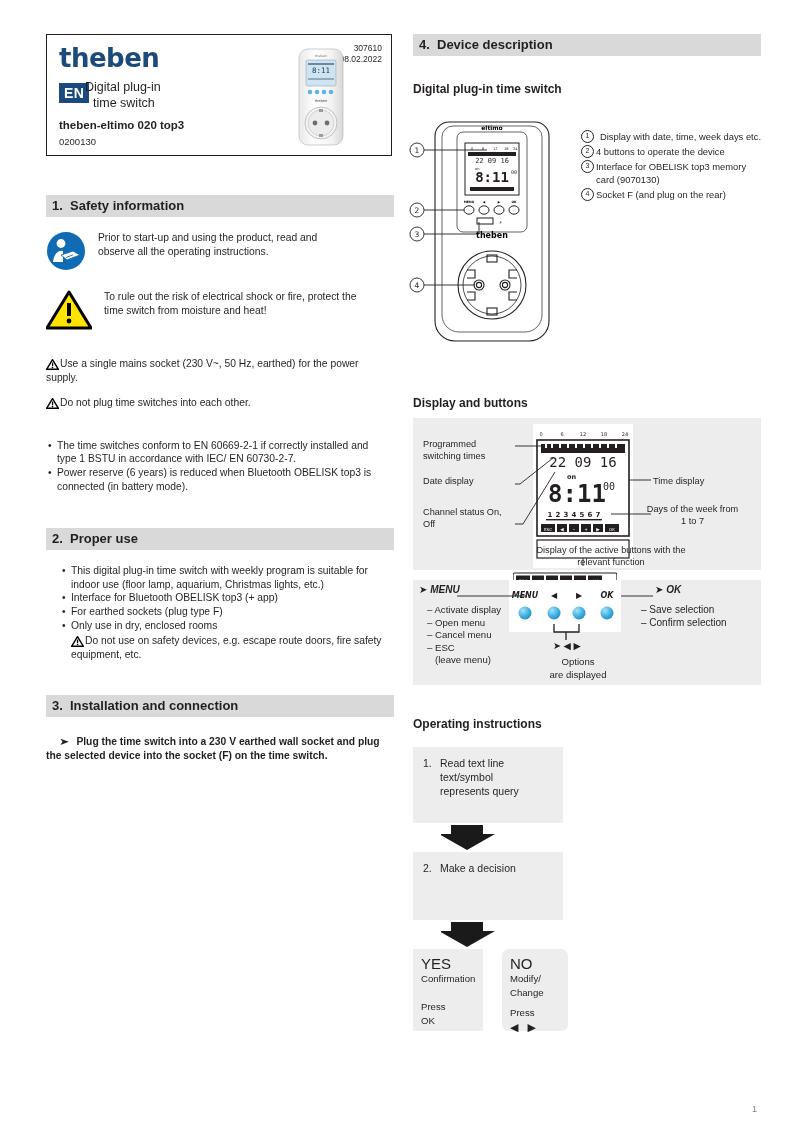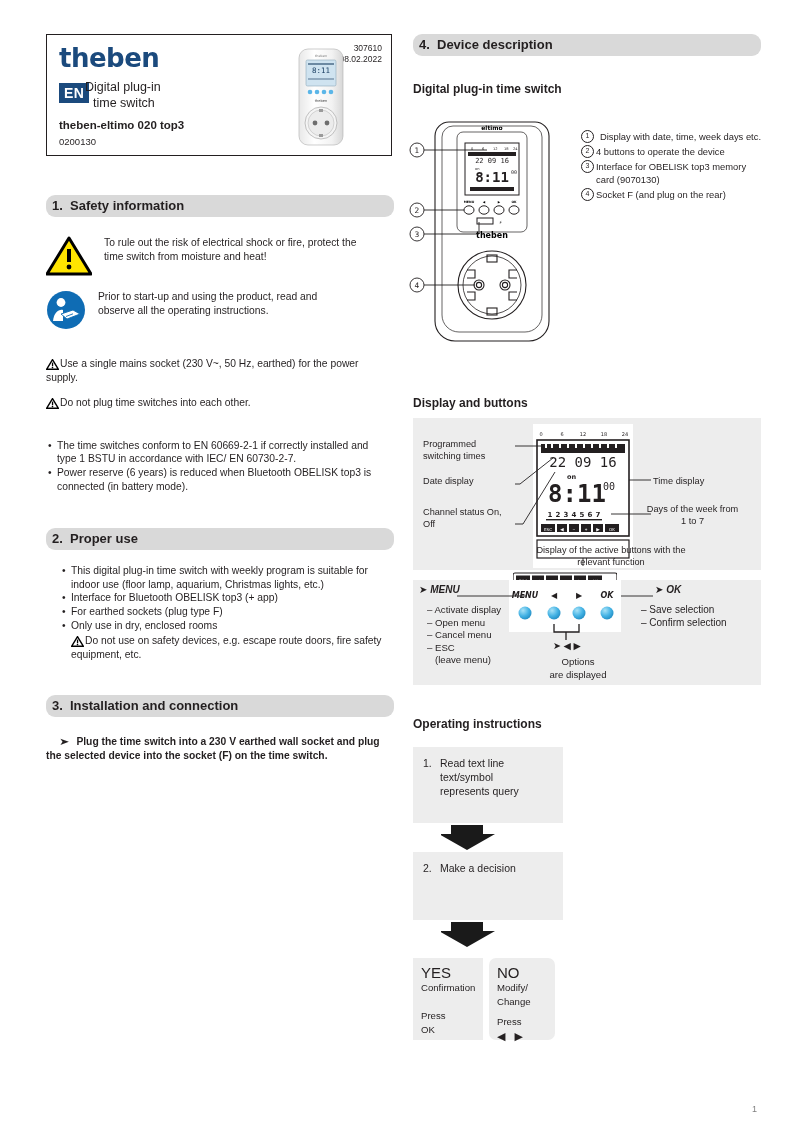--- a/index.html
+++ b/index.html
@@ -16,21 +16,21 @@
   .prod-box{border:1px solid #231f20;width:346px;height:122px;position:relative;box-sizing:border-box;}
   .brand{position:absolute;left:12px;top:8px;font-size:26px;font-weight:bold;color:#1b4a7d;letter-spacing:-0.5px;font-family:"DejaVu Sans",sans-serif;}
   .code-no{position:absolute;right:9px;top:8px;text-align:right;font-size:8.5px;line-height:11px;color:#231f20;}
   .en-badge{position:absolute;left:12px;top:48px;background:#1b4a7d;color:#fff;font-size:14px;font-weight:bold;padding:2px 5px;letter-spacing:.5px;text-align:right;}
   .prod-title{position:absolute;left:38px;top:44px;font-size:12.5px;line-height:16px;color:#231f20;}
   .prod-model{position:absolute;left:12px;top:84px;font-size:11.5px;font-weight:600;}
   .prod-art{position:absolute;left:12px;top:101px;font-size:9.5px;}
   .prod-img{position:absolute;right:42px;top:12px;width:56px;height:100px;}
 
   
-  .sec-head{background:#d9d9d9;height:22px;line-height:22px;font-size:13px;font-weight:bold;padding-left:6px;box-sizing:border-box;margin-bottom:0;border-radius:9px;}
+  .sec-head{background:#d9d9d9;height:22px;line-height:22px;font-size:13px;font-weight:bold;padding-left:6px;box-sizing:border-box;margin-bottom:0;}
   .sec-head .num{display:inline-block;width:18px;}
   .sub-head{font-size:12px;font-weight:bold;margin:0;}
 
   
   .p{font-size:10.3px;line-height:13.6px;margin:0;}
   ul.bul{margin:0;padding:0;list-style:none;}
   ul.bul li{font-size:10.3px;line-height:13.6px;position:relative;padding-left:11px;margin-bottom:0;}
   ul.bul li:before{content:"•";position:absolute;left:2px;top:0;}
 
   .warn-row{position:relative;padding-left:0;}
@@ -101,38 +101,38 @@
           <circle cx="34" cy="76" r="2.4" fill="#6e6e6e"></circle>
         <rect x="26" y="62" width="4" height="3" fill="#9a9a9a"></rect>
           <rect x="26" y="87" width="4" height="3" fill="#9a9a9a"></rect>
       </svg>
     </div>
 
     <div class="sec-head" style="margin-top:39px;">
       <span class="num">1.</span><span>Safety information</span>
     </div>
 
-    <div style="display:flex;align-items:flex-start;margin-top:19px;">
-      <svg class="ico-warn" viewBox="0 0 46 40">
-        <polygon points="23,2 45,38 1,38" fill="#ffe400" stroke="#000" stroke-width="3" stroke-linejoin="round"></polygon>
-        <rect x="21" y="13" width="4" height="13" fill="#000"></rect>
-        <circle cx="23" cy="31" r="2.4" fill="#000"></circle>
-      </svg>
-      <div class="p" style="margin-left:12px;width:255px;">To rule out the risk of electrical shock or fire, protect the time switch from moisture and heat!</div>
-    </div>
-
     <div style="display:flex;align-items:flex-start;margin-top:14px;">
       <svg class="ico-read" viewBox="0 0 40 40">
         <circle cx="20" cy="20" r="19" fill="#0f6cb4"></circle>
         <circle cx="15" cy="12.5" r="4.4" fill="#fff"></circle>
         <path d="M7 31 C8 22 13 19 17 20 L17 31 Z" fill="#fff"></path>
         <path d="M15 24 L27 20 L34 24 L21 29 Z" fill="#fff" stroke="#0f6cb4" stroke-width="0.9"></path>
         <path d="M20 26.5 L27 23.8" stroke="#0f6cb4" stroke-width="0.9"></path>
       </svg>
       <div class="p" style="margin-left:12px;width:255px;">Prior to start-up and using the product, read and observe all the operating instructions.</div>
+    </div>
+
+    <div style="display:flex;align-items:flex-start;margin-top:19px;">
+      <svg class="ico-warn" viewBox="0 0 46 40">
+        <polygon points="23,2 45,38 1,38" fill="#ffe400" stroke="#000" stroke-width="3" stroke-linejoin="round"></polygon>
+        <rect x="21" y="13" width="4" height="13" fill="#000"></rect>
+        <circle cx="23" cy="31" r="2.4" fill="#000"></circle>
+      </svg>
+      <div class="p" style="margin-left:12px;width:255px;">To rule out the risk of electrical shock or fire, protect the time switch from moisture and heat!</div>
     </div>
 
     <div class="p warn-row" style="margin-top:27px;width:330px;">
       <svg class="tri-inline" viewBox="0 0 13 11">
         <polygon points="6.5,0.7 12.4,10.3 0.6,10.3" fill="#fff" stroke="#000" stroke-width="1.4" stroke-linejoin="round"></polygon>
         <rect x="5.9" y="3.6" width="1.3" height="3.6" fill="#000"></rect>
           <circle cx="6.5" cy="8.6" r="0.8" fill="#000"></circle>
       </svg><span>Use a single mains socket (230 V~, 50 Hz, earthed) for the power supply.</span>
     </div>
 
@@ -468,21 +468,21 @@
         <div class="flow-t" style="position:relative;padding-left:17px;">
           <span style="position:absolute;left:0;top:0;">2.</span>
           <div>Make a decision</div>
         </div>
       </div>
 
       <svg class="arrow-down" viewBox="0 0 56 26" style="display:block;margin-left:28px;margin-top:2px;">
         <polygon points="10,0 42,0 42,9 54,9 26,25 -2,9 10,9" fill="#1a1a1a"></polygon>
       </svg>
 
-      <div style="display:flex;gap:6px;margin-top:10px;">
+      <div style="display:flex;gap:19px;margin-top:1px;">
         <div class="flow-box" style="width:70px;height:82px;padding:6px 8px;box-sizing:border-box;">
           <div class="bigword">YES</div>
           <div class="flow-t" style="font-size:9.6px;">Confirmation</div>
           <div class="flow-t" style="font-size:9.6px;margin-top:14px;">Press</div>
           <div class="flow-t" style="font-size:9.6px;">OK</div>
         </div>
         <div class="flow-box" style="width:66px;height:82px;padding:6px 8px;box-sizing:border-box;border-radius:7px;">
           <div class="bigword">NO</div>
           <div class="flow-t" style="font-size:9.6px;">Modify/</div>
           <div class="flow-t" style="font-size:9.6px;">Change</div>

